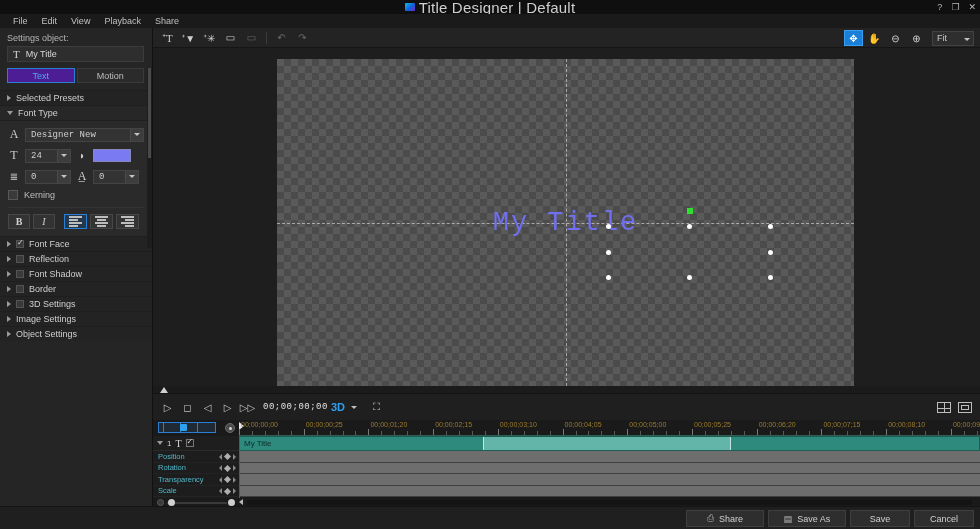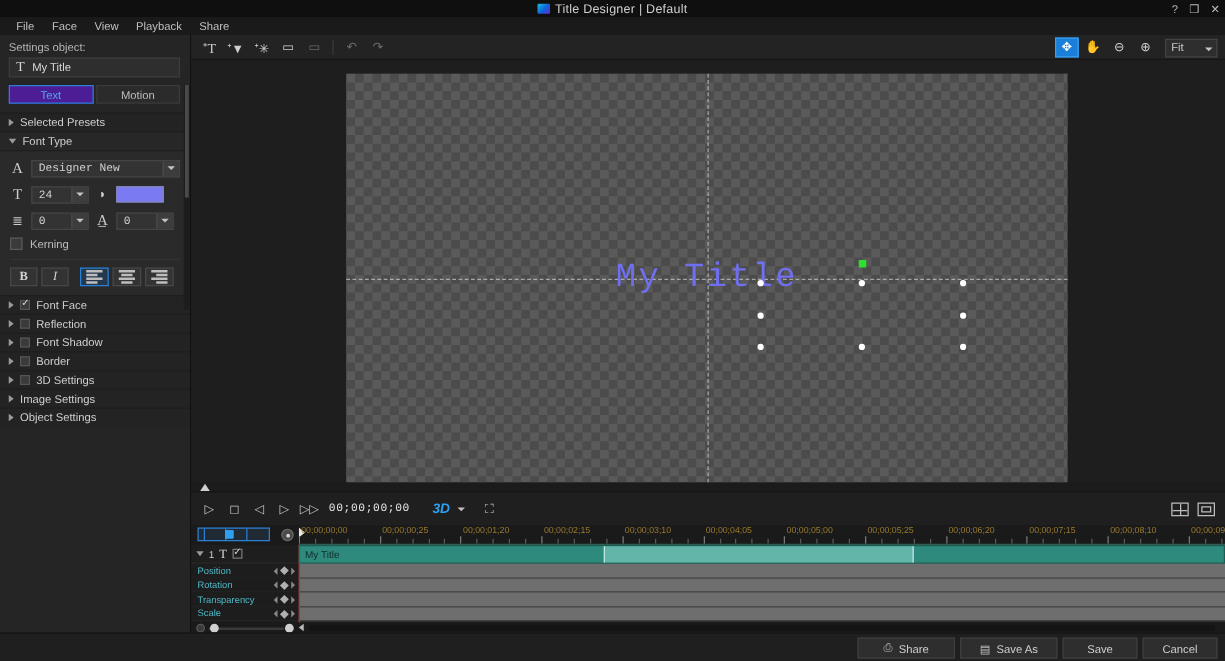--- a/index.html
+++ b/index.html
@@ -19,21 +19,21 @@
     position: absolute; left: 0; top: 0; width: 980px; height: 14px;
     background: #0f0f0f;
     display: flex; align-items: center; justify-content: center;
   }
   .titlebar-center { display: flex; align-items: center; gap: 4px; }
   .tb-logo {
     width: 10px; height: 8px;
     background: linear-gradient(135deg,#14c0e8 0%, #1060d8 55%, #6a2ad0 100%);
     border-radius: 1px;
   }
-  .tb-text { font-size: 10px; color: #cfcfcf; letter-spacing: .2px; }
+  .tb-text { font-size: 15px; color: #cfcfcf; letter-spacing: .2px; }
   .tb-btns { position: absolute; right: 4px; top: 0; height: 14px; display: flex; align-items: center; gap: 9px; }
   .tb-btn { font-size: 9px; color: #b8b8b8; line-height: 1; cursor: default; }
 
   
   .menubar {
     position: absolute; left: 0; top: 14px; width: 980px; height: 14px;
     background: #1a1a1a; display: flex; align-items: center; padding-left: 6px; gap: 0;
   }
   .menu-item { font-size: 9px; color: #c0c0c0; padding: 0 7px; line-height: 14px; }
 
@@ -156,21 +156,21 @@
   .handle { position: absolute; width: 5px; height: 5px; background: #fff; border-radius: 50%; }
   .hrot { position: absolute; width: 6px; height: 6px; background: #2ee02e; left: 50%; margin-left: -3px; top: -18px; }
   .stage-ruler { position: absolute; left: 0; bottom: 0; width: 827px; height: 7px; background: #1b1b1b; }
   .ruler-mark { position: absolute; left: 7px; bottom: 0; width: 0; height: 0;
     border-left: 4px solid transparent; border-right: 4px solid transparent; border-bottom: 6px solid #cfcfcf; }
 
   
   .playbar { position: absolute; left: 0; top: 365px; width: 827px; height: 27px; background: #1f1f1f; border-top: 1px solid #141414; display: flex; align-items: center; padding-left: 6px; gap: 3px; }
   .pbtn { width: 17px; height: 17px; display: flex; align-items: center; justify-content: center; color: #c2c2c2; font-size: 10px; }
   .tcbox { margin-left: 4px; font-family: "Liberation Mono", monospace; font-size: 9px; color: #e2e2e2; letter-spacing: .5px; }
-  .badge3d { margin-left: 15px; font-weight: bold; font-size: 11px; color: #2f9ff0; font-style: italic; }
+  .badge3d { margin-left: 0; font-weight: bold; font-size: 11px; color: #2f9ff0; }
   .badge3d-ar { width: 0; height: 0; border-left: 3px solid transparent; border-right: 3px solid transparent; border-top: 3px solid #c0c0c0; margin-left: 3px; }
   .playbar-right { position: absolute; right: 8px; top: 0; height: 27px; display: flex; align-items: center; gap: 7px; }
   .vbtn { width: 14px; height: 11px; border: 1px solid #bdbdbd; position: relative; }
   .vbtn.split::after { content:""; position:absolute; left:50%; top:0; width:1px; height:100%; background:#bdbdbd; }
   .vbtn.split::before { content:""; position:absolute; top:50%; left:0; height:1px; width:100%; background:#bdbdbd; }
   .vbtn.single::after { content:""; position:absolute; left:2px; top:2px; right:2px; bottom:2px; border:1px solid #bdbdbd; }
 
   
   .timeline { position: absolute; left: 0; top: 392px; width: 827px; height: 86px; background: #1a1a1a; }
   .tl-toolbar { position: absolute; left: 0; top: 0; width: 827px; height: 16px; background: #1a1a1a; }
@@ -237,21 +237,21 @@
     </div>
     <div class="tb-btns">
       <div class="tb-btn">?</div>
       <div class="tb-btn">❐</div>
       <div class="tb-btn">✕</div>
     </div>
   </div>
 
   <div class="menubar">
     <div class="menu-item">File</div>
-    <div class="menu-item">Face</div>
+    <div class="menu-item">Edit</div>
     <div class="menu-item">View</div>
     <div class="menu-item">Playback</div>
     <div class="menu-item">Share</div>
   </div>
 
   <div class="leftpanel">
     <div class="sel-label">Settings object:</div>
     <div class="sel-row">
       <span class="ticon">T</span>
       <span class="sval">My Title</span>

